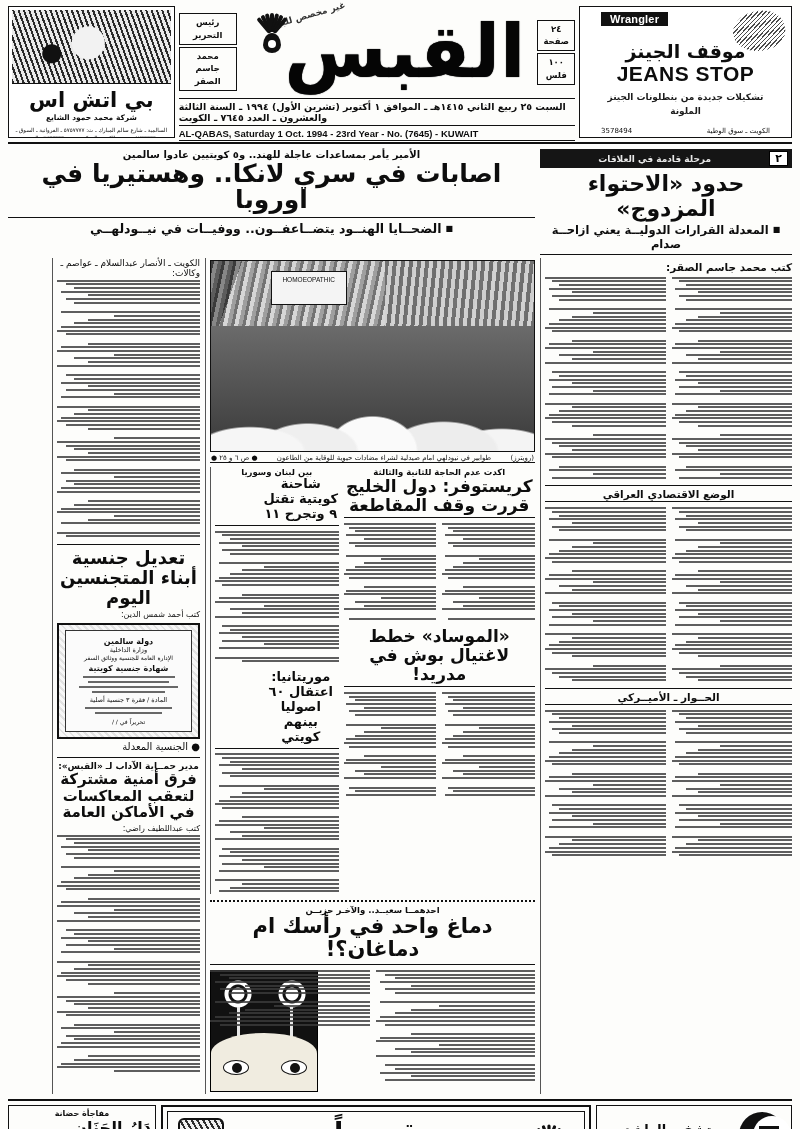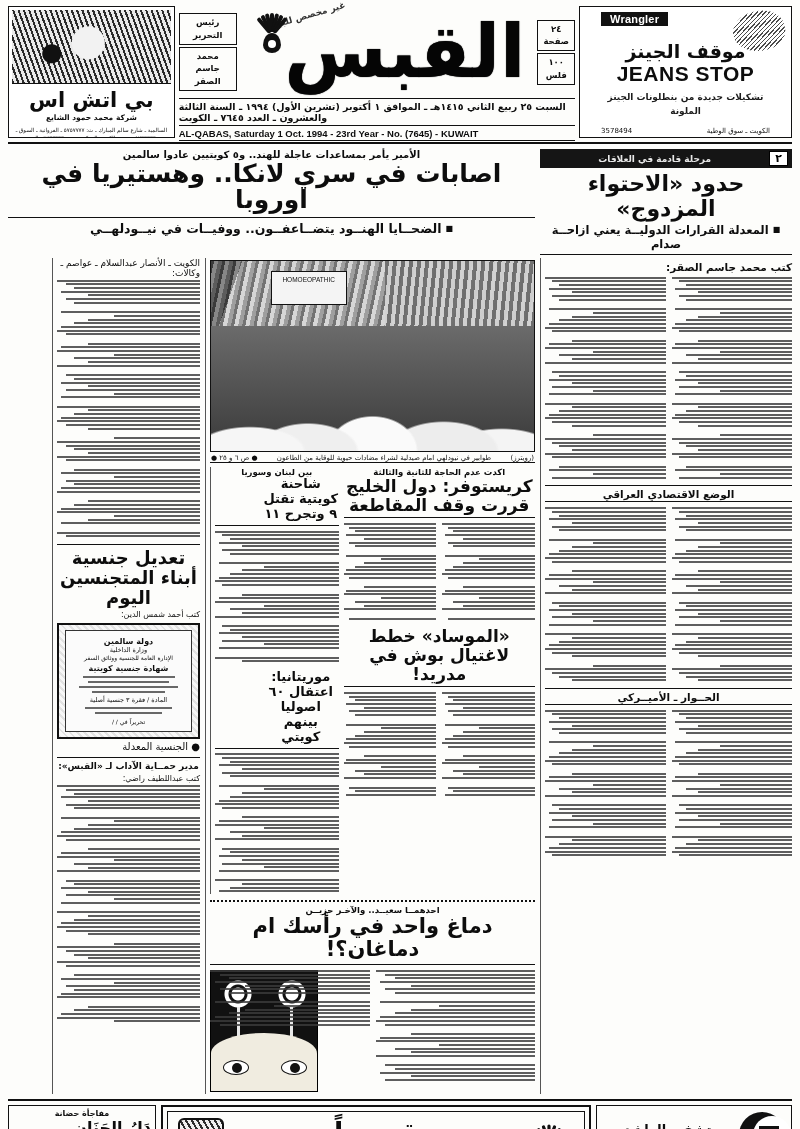--- a/index.html
+++ b/index.html
@@ -1028,20 +1028,21 @@
           <div style="font-size:6.5px;text-align:center;margin:3px 0">المادة / فقرة ٣ جنسية أصلية</div>
           <div class="l" style="width:76%"></div>
             <div class="l" style="width:58%"></div>
           <div style="font-size:6px;text-align:center;margin-top:4px">تحريراً في   /   /</div>
         </div>
       </div>
       <div style="font-size:10px">● الجنسية المعدلة</div>
 
       <div class="rule" style="margin:5px 0 3px"></div>
       <div style="font-size:9px;font-weight:bold;text-align:center">مدير حمــاية الآداب لـ «القبس»:</div>
+      <div class="mid-hl" style="font-size:15px">فرق أمنية مشتركة لتعقب المعاكسات في الأماكن العامة</div>
       <div style="font-size:8px;margin-top:3px">كتب عبداللطيف راضي:</div>
       <div class="body-col" id="rc2">
           <div class="ln s1"></div>
           <div class="ln s2"></div>
           <div class="ln s3"></div>
           <div class="ln s4"></div>
           <div class="ln s5"></div>
           <div class="ln s2"></div>
           <div class="ln s3"></div>
           <div class="para-gap"></div>

